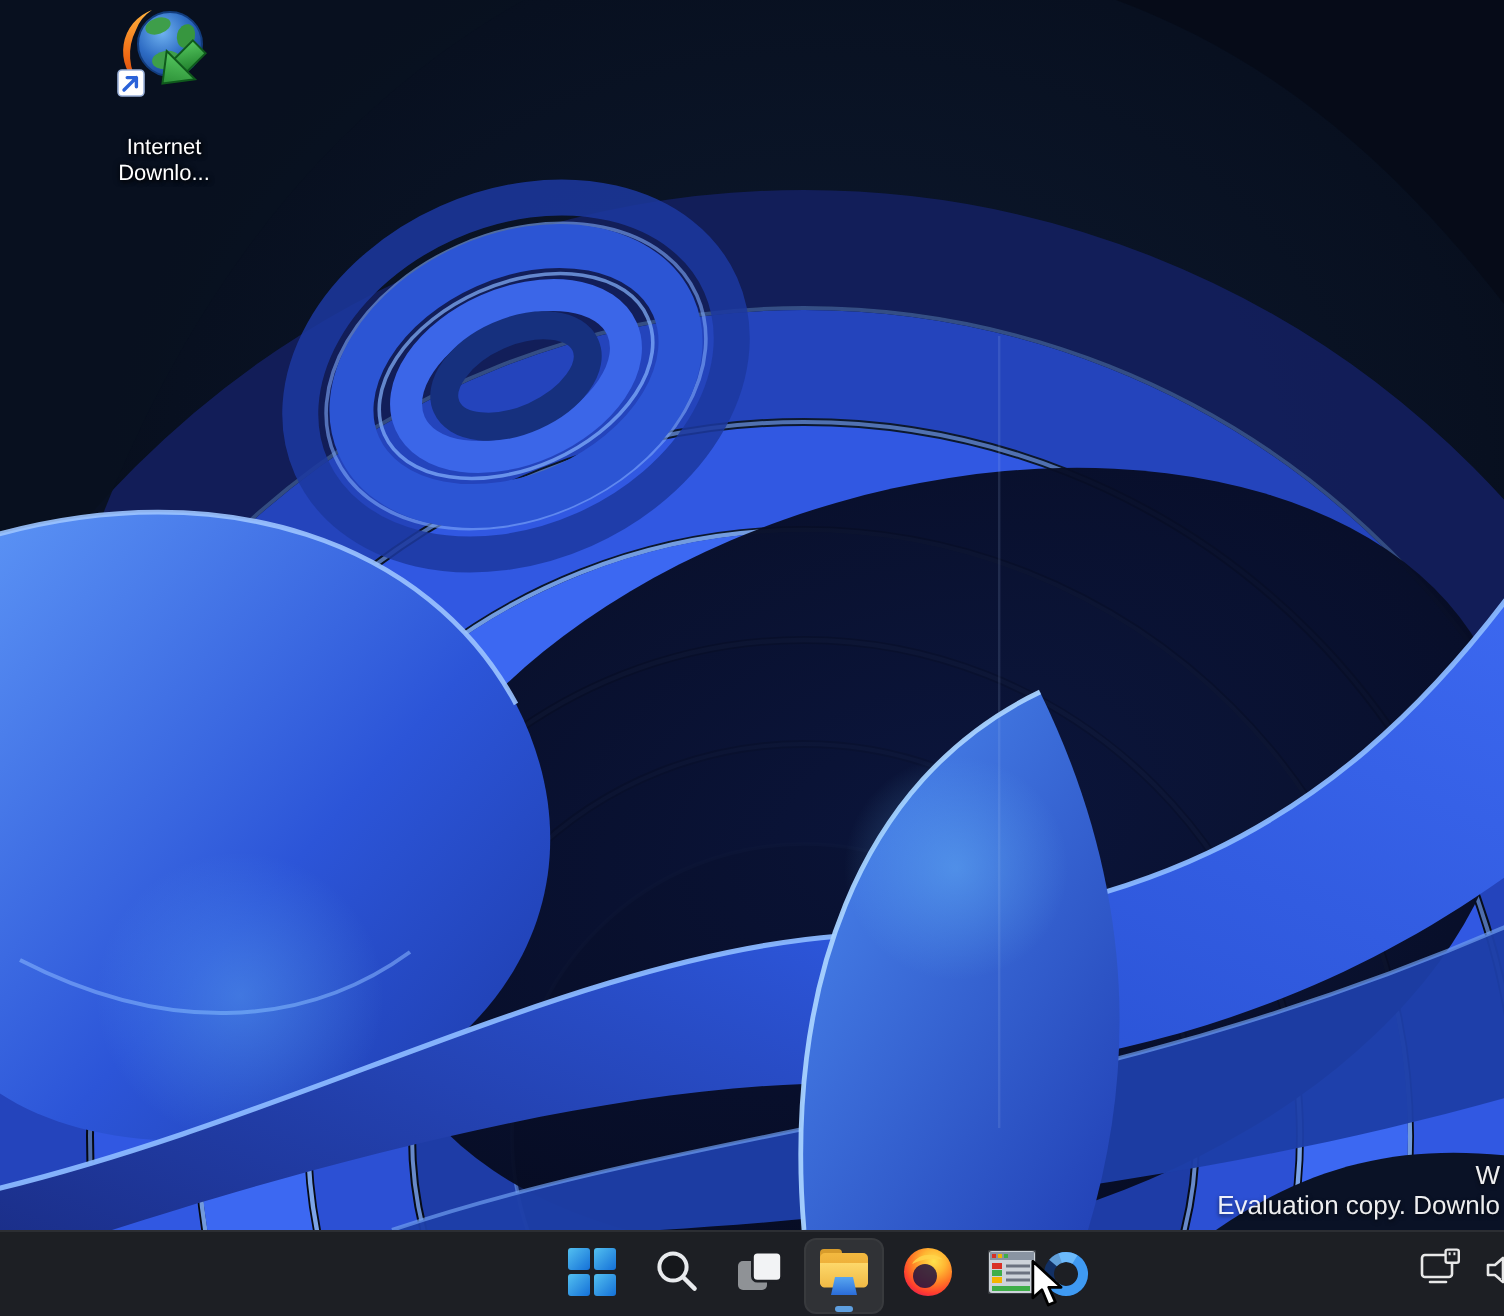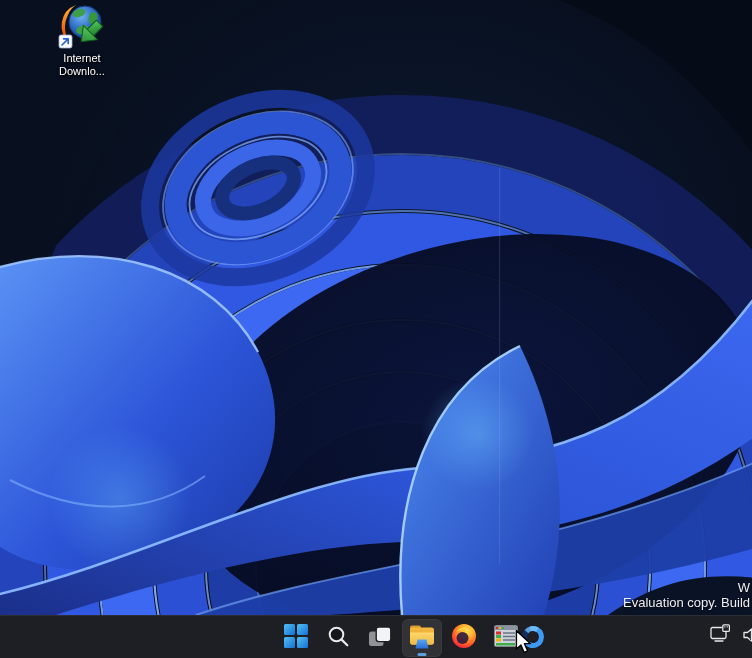--- a/index.html
+++ b/index.html
@@ -7,21 +7,21 @@
        font-family:"Liberation Sans","DejaVu Sans",sans-serif;-webkit-font-smoothing:antialiased;}
   .screen{position:absolute;inset:0;width:752px;height:658px;overflow:hidden;}
 
   
   .wallpaper{position:absolute;left:0;top:0;width:752px;height:615px;overflow:hidden;}
   .wallpaper svg{display:block;}
 
   
   .desktop-icon{position:absolute;left:44px;top:2px;width:76px;text-align:center;cursor:default;}
   .desktop-icon .art{width:48px;height:48px;margin:0 auto;position:relative;}
-  .desktop-icon .label{margin-top:2px;font-size:11px;line-height:13px;color:#fff;
+  .desktop-icon .label{margin-top:18px;font-size:11px;line-height:13px;color:#fff;
       text-shadow:1px 1px 2px rgba(0,0,0,.95),0 0 3px rgba(0,0,0,.8);}
 
   
   .watermark{position:absolute;right:0;bottom:48px;text-align:right;padding-right:2px;
       font-size:13px;line-height:15px;color:rgba(255,255,255,.93);
       text-shadow:0 1px 2px rgba(0,0,0,.6);white-space:nowrap;}
 
   
   .taskbar{position:absolute;left:0;bottom:0;width:752px;height:43px;
       background:#1d1f24;border-top:1px solid rgba(255,255,255,.07);box-sizing:border-box;}
@@ -167,21 +167,21 @@
       </svg>
     </div>
     <div class="label">
       <div>Internet</div>
       <div>Downlo...</div>
     </div>
   </div>
 
   <div class="watermark">
     <div>W</div>
-    <div>Evaluation copy. Build</div>
+    <div>Evaluation copy. Downlo</div>
   </div>
 
   <div class="taskbar">
     <div class="tb-center">
 
       <div class="tb-btn">
         <span>
           <svg width="24" height="24" viewBox="0 0 24 24">
             <defs>
               <linearGradient id="tWin" x1="0" y1="0" x2="1" y2="1">

